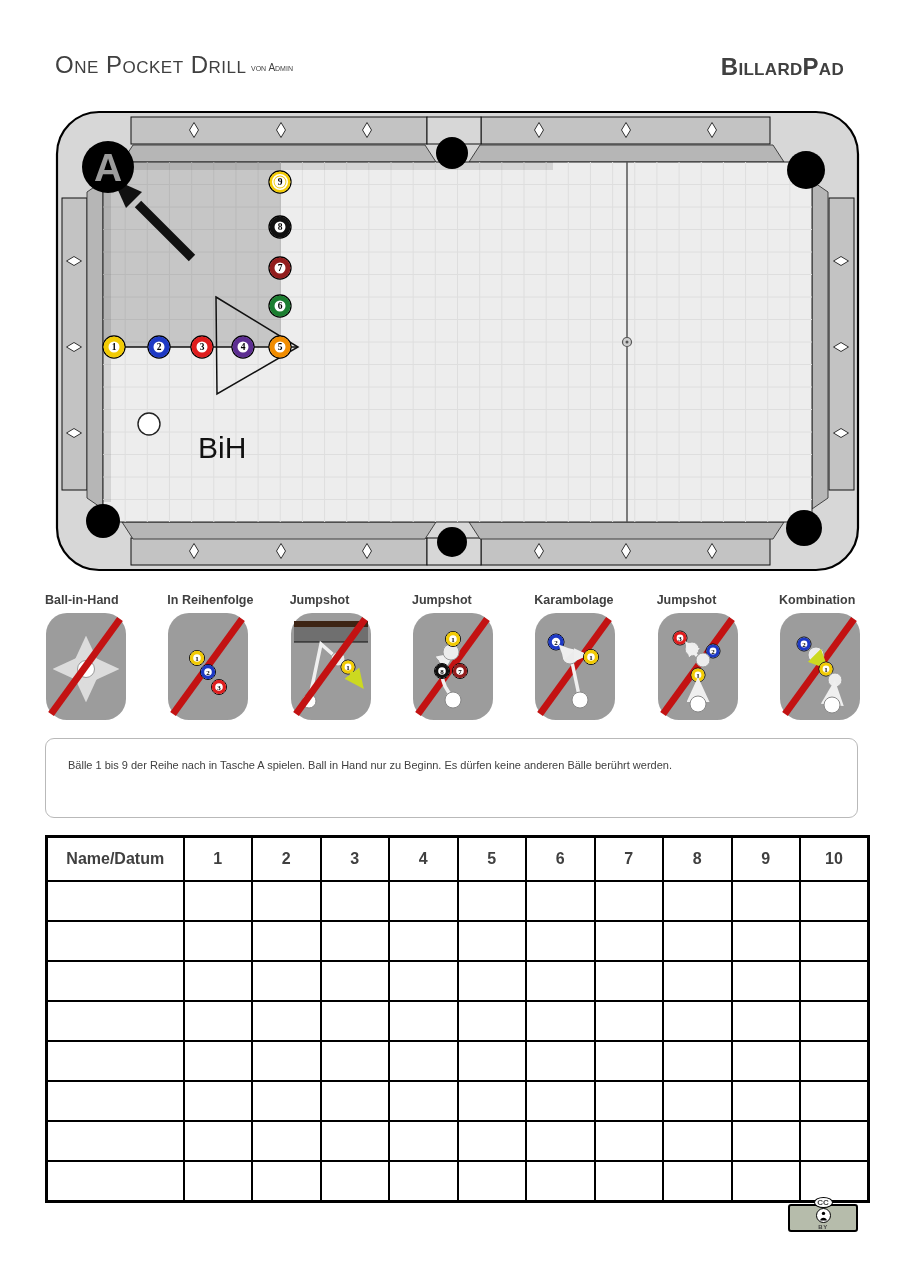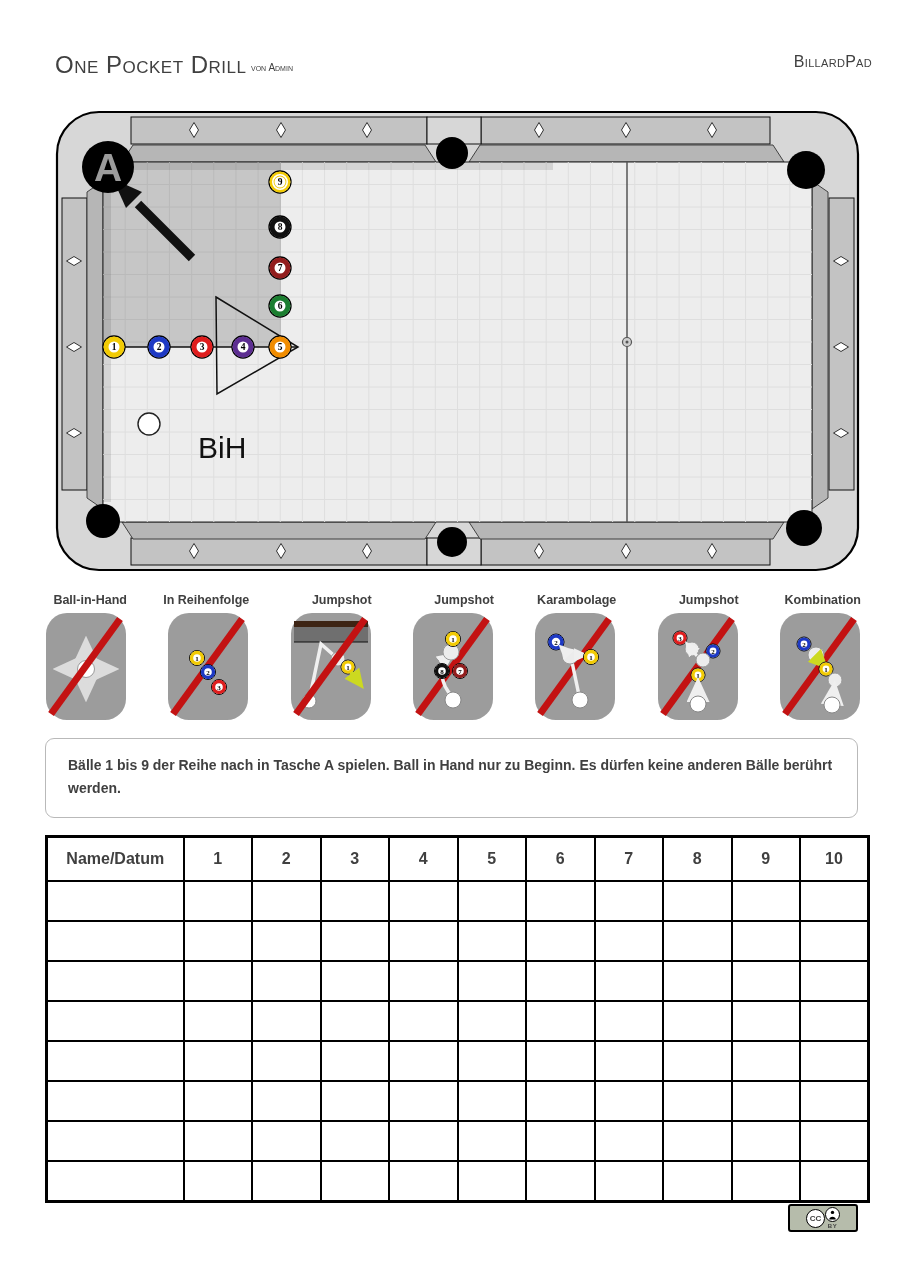--- a/index.html
+++ b/index.html
@@ -3,42 +3,42 @@
 <meta charset="utf-8">
 <style>
   html,body{margin:0;padding:0;background:#fff;}
   #page{position:relative;width:904px;height:1283px;background:#fff;overflow:hidden;
         font-family:"Liberation Sans",sans-serif;color:#404040;}
   .abs{position:absolute;}
 
   
   #hdr-title{left:55px;top:51px;font-size:24px;font-variant:small-caps;letter-spacing:.5px;font-weight:500;}
   #hdr-byline{left:251px;top:62px;font-size:10px;font-variant:small-caps;font-weight:500;}
-  #hdr-brand{right:32px;top:53px;font-size:16px;font-weight:400;font-variant:small-caps;letter-spacing:.3px;}
+  #hdr-brand{right:60px;top:53px;font-size:24px;font-weight:700;font-variant:small-caps;letter-spacing:.3px;}
 
   
   #rules{left:45px;top:588px;width:816px;display:flex;justify-content:space-between;}
-  .rule{width:82px;display:flex;flex-direction:column;align-items:flex-end;}
+  .rule{width:82px;display:flex;flex-direction:column;align-items:flex-start;}
   .rule-label{font-size:12.5px;font-weight:700;white-space:nowrap;height:24px;display:flex;align-items:center;}
 
   
   #desc-box{left:45px;top:738px;width:813px;height:80px;border:1.5px solid #b9b9b9;border-radius:9px;
             box-sizing:border-box;background:#fff;}
-  #desc-text{margin:15px 20px 0 22px;font-size:14px;line-height:23px;font-weight:bold;}
+  #desc-text{margin:15px 20px 0 22px;font-size:11px;line-height:23px;}
 
   
   #score{left:45px;top:835px;border-collapse:collapse;table-layout:fixed;background:#fff;}
   #score th,#score td{border:2px solid #000;padding:0;}
   #score{border:3px solid #000;}
   #score th{height:42px;font-size:16px;font-weight:700;text-align:center;margin-top:33px;}
   #score td{height:38px;}
 
   
   #cc-badge{right:46px;top:1204px;width:66px;height:24px;background:#b6bcab;border:2px solid #000;
-            border-radius:3px;display:flex;align-items:center;justify-content:center;cursor:pointer;}
+            border-radius:3px;display:flex;align-items:center;justify-content:flex-end;cursor:pointer;flex-direction:column;}
   .cc-round{width:19px;height:19px;border-radius:50%;background:#fff;border:1.6px solid #000;
             display:flex;align-items:center;justify-content:center;font-size:8px;font-weight:700;box-sizing:border-box;}
   .by-col{display:flex;flex-direction:column;align-items:center;line-height:1;}
   .by-col .cc-round{width:15px;height:15px;}
   .by-label{font-size:6px;font-weight:700;margin-top:1px;letter-spacing:.5px;}
 </style>
 </head>
 <body>
 
 <div id="page">

